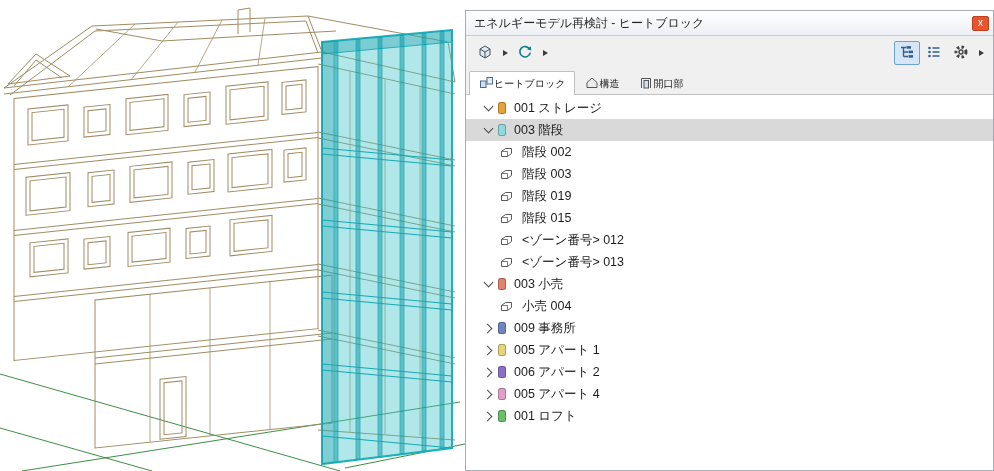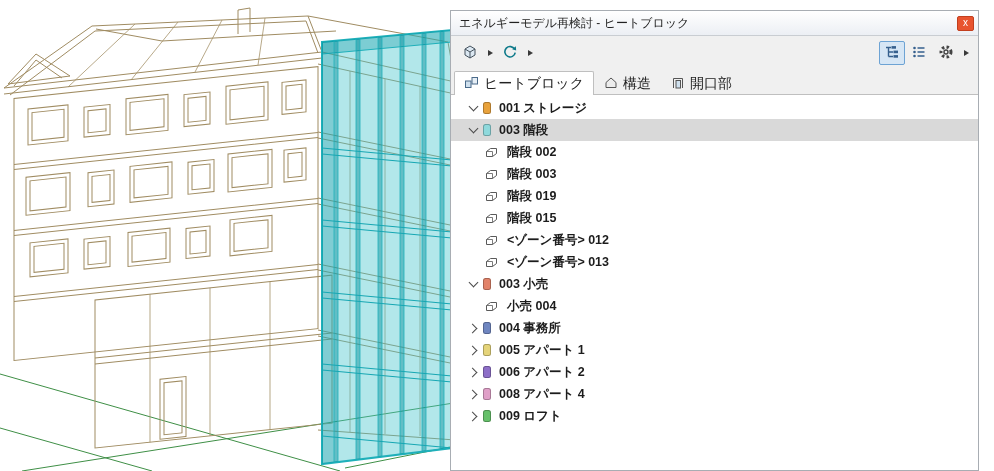--- a/index.html
+++ b/index.html
@@ -1,37 +1,37 @@
 <!DOCTYPE html>
 <html style="--panel_bg: #f0f0f0; --selection_bg: #d9d9d9; --close_button_bg: #e8542f; --active_view_button_bg: #d6e6f5; --active_view_button_border: #6da3d4; --highlight_teal: #2bb6c0; --wireframe_line: #a08c62; --site_line_green: #3f8f46;"><head>
 <meta charset="utf-8">
 <style>
   html,body{margin:0;padding:0;background:#ffffff;font-family:"Liberation Sans",sans-serif;}
   .stage{position:relative;width:994px;height:471px;overflow:hidden;background:#fff;}
   .viewport{position:absolute;left:0;top:0;width:465px;height:471px;}
-  .palette{position:absolute;left:450px;top:10px;width:529px;height:461px;background:var(--panel_bg,#f0f0f0);
+  .palette{position:absolute;left:465px;top:10px;width:529px;height:461px;background:var(--panel_bg,#f0f0f0);
     border:1px solid #a8adb3;box-sizing:border-box;display:flex;flex-direction:column;}
   .titlebar{height:24px;display:flex;align-items:center;background:linear-gradient(#ffffff,#eceff4);
     border-bottom:1px solid #c9cdd2;padding:0 4px 0 8px;flex:0 0 auto;}
   .title{font-size:12px;color:#222;flex:1;white-space:nowrap;overflow:hidden;}
   .closebtn{width:17px;height:15px;background:var(--close_button_bg,#e8542f);color:#fff;font-size:10px;line-height:12px;
     text-align:center;border:1px solid #c23f1e;border-radius:2px;padding:0;font-family:inherit;cursor:default;}
   .toolbar{height:34px;display:flex;align-items:center;padding:0 6px;gap:1px;flex:0 0 auto;}
   .tbtn{height:24px;min-width:26px;display:flex;align-items:center;justify-content:center;background:transparent;
     border:1px solid transparent;border-radius:2px;padding:0 2px;}
   .tbtn.active{background:var(--active_view_button_bg,#d6e6f5);border-color:var(--active_view_button_border,#6da3d4);}
   .ddbtn{width:12px;height:24px;display:flex;align-items:center;justify-content:center;border:1px solid transparent;background:transparent;padding:0;}
   .tri-r{width:0;height:0;border-top:3.5px solid transparent;border-bottom:3.5px solid transparent;border-left:5px solid #3a3a3a;}
   .flexspacer{flex:1;}
   .tabs{display:flex;align-items:flex-end;padding:0 3px;border-bottom:1px solid #bfbfbf;height:24px;background:var(--panel_bg,#f0f0f0);flex:0 0 auto;}
-  .tab{display:flex;align-items:center;gap:5px;font-size:14px;color:#222;padding:0 9px;border:1px solid transparent;
+  .tab{display:flex;align-items:center;font-size:10px;color:#222;padding:0 9px;border:1px solid transparent;
     border-bottom:none;height:22px;box-sizing:border-box;white-space:nowrap;}
   .tab.active{background:#fff;border-color:#bfbfbf;margin-bottom:-1px;height:24px;border-top-left-radius:2px;border-top-right-radius:2px;}
   .tree{flex:1;background:#ffffff;overflow:hidden;padding-top:2px;}
-  .row{display:flex;align-items:center;height:22px;font-size:12.5px;color:#1c1c1c;padding-left:12px;white-space:nowrap;font-weight:bold;}
+  .row{display:flex;align-items:center;height:22px;font-size:12.5px;color:#1c1c1c;padding-left:12px;white-space:nowrap;}
   .row.selected{background:var(--selection_bg,#d9d9d9);}
   .chevbox{width:20px;display:flex;justify-content:center;align-items:center;flex:0 0 auto;}
   .chev{width:6px;height:6px;border-right:1.6px solid #4a4a4a;border-bottom:1.6px solid #4a4a4a;transform:rotate(45deg);margin-top:-3px;}
   .chev.col{transform:rotate(-45deg);margin-top:0;margin-left:-2px;}
   .chip{width:8px;height:12px;border-radius:2.5px;border:1px solid rgba(0,0,0,.25);box-sizing:border-box;flex:0 0 auto;}
   .lbl{margin-left:8px;}
   .childpad{width:20px;flex:0 0 auto;}
   .stamp{width:16px;display:flex;justify-content:center;flex:0 0 auto;}
 </style>
 </head>
@@ -344,21 +344,21 @@
             </svg>
           </span>
         <span class="lbl">小売 004</span>
       </div>
 
       <div class="row">
         <span class="chevbox">
             <span class="chev col"></span>
           </span>
         <span class="chip" style="background-color: rgb(111, 134, 192);"></span>
-        <span class="lbl">004 事務所</span>
+        <span class="lbl">009 事務所</span>
       </div>
 
       <div class="row">
         <span class="chevbox">
             <span class="chev col"></span>
           </span>
         <span class="chip" style="background-color: rgb(229, 212, 122);"></span>
         <span class="lbl">005 アパート 1</span>
       </div>
 
@@ -369,26 +369,26 @@
         <span class="chip" style="background-color: rgb(142, 111, 200);"></span>
         <span class="lbl">006 アパート 2</span>
       </div>
 
 
       <div class="row">
         <span class="chevbox">
             <span class="chev col"></span>
           </span>
         <span class="chip" style="background-color: rgb(224, 160, 200);"></span>
-        <span class="lbl">008 アパート 4</span>
+        <span class="lbl">005 アパート 4</span>
       </div>
 
       <div class="row">
         <span class="chevbox">
             <span class="chev col"></span>
           </span>
         <span class="chip" style="background-color: rgb(102, 192, 106);"></span>
-        <span class="lbl">009 ロフト</span>
+        <span class="lbl">001 ロフト</span>
       </div>
 
     </div>
   </section>
 </div>
 
 </body></html>

